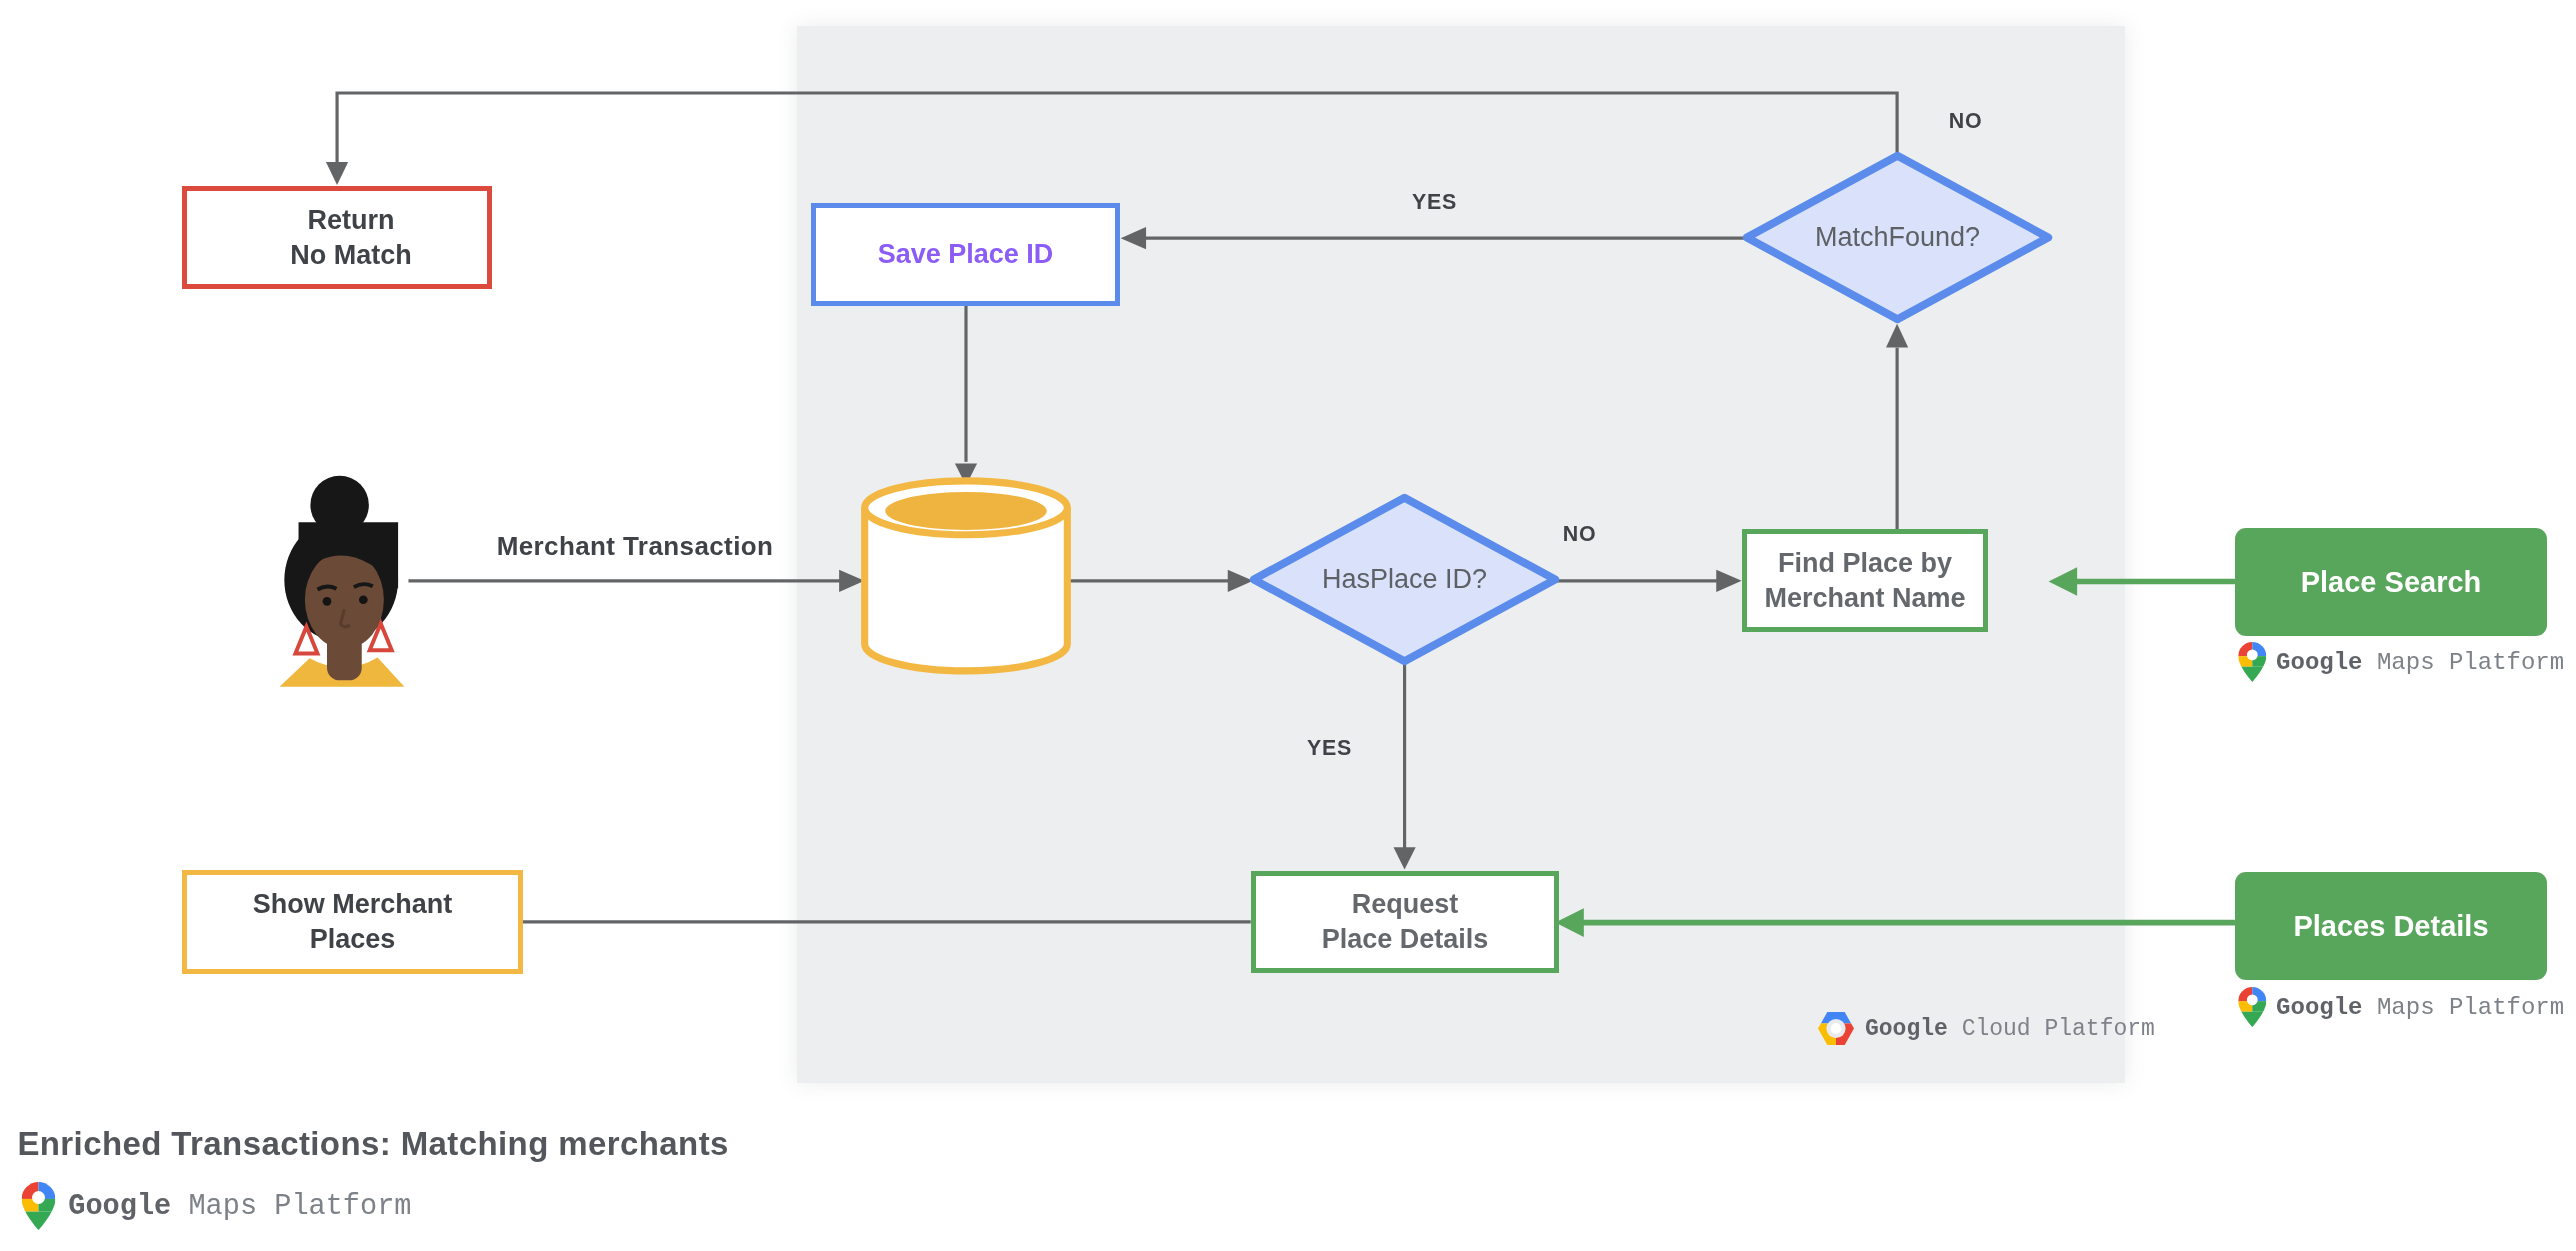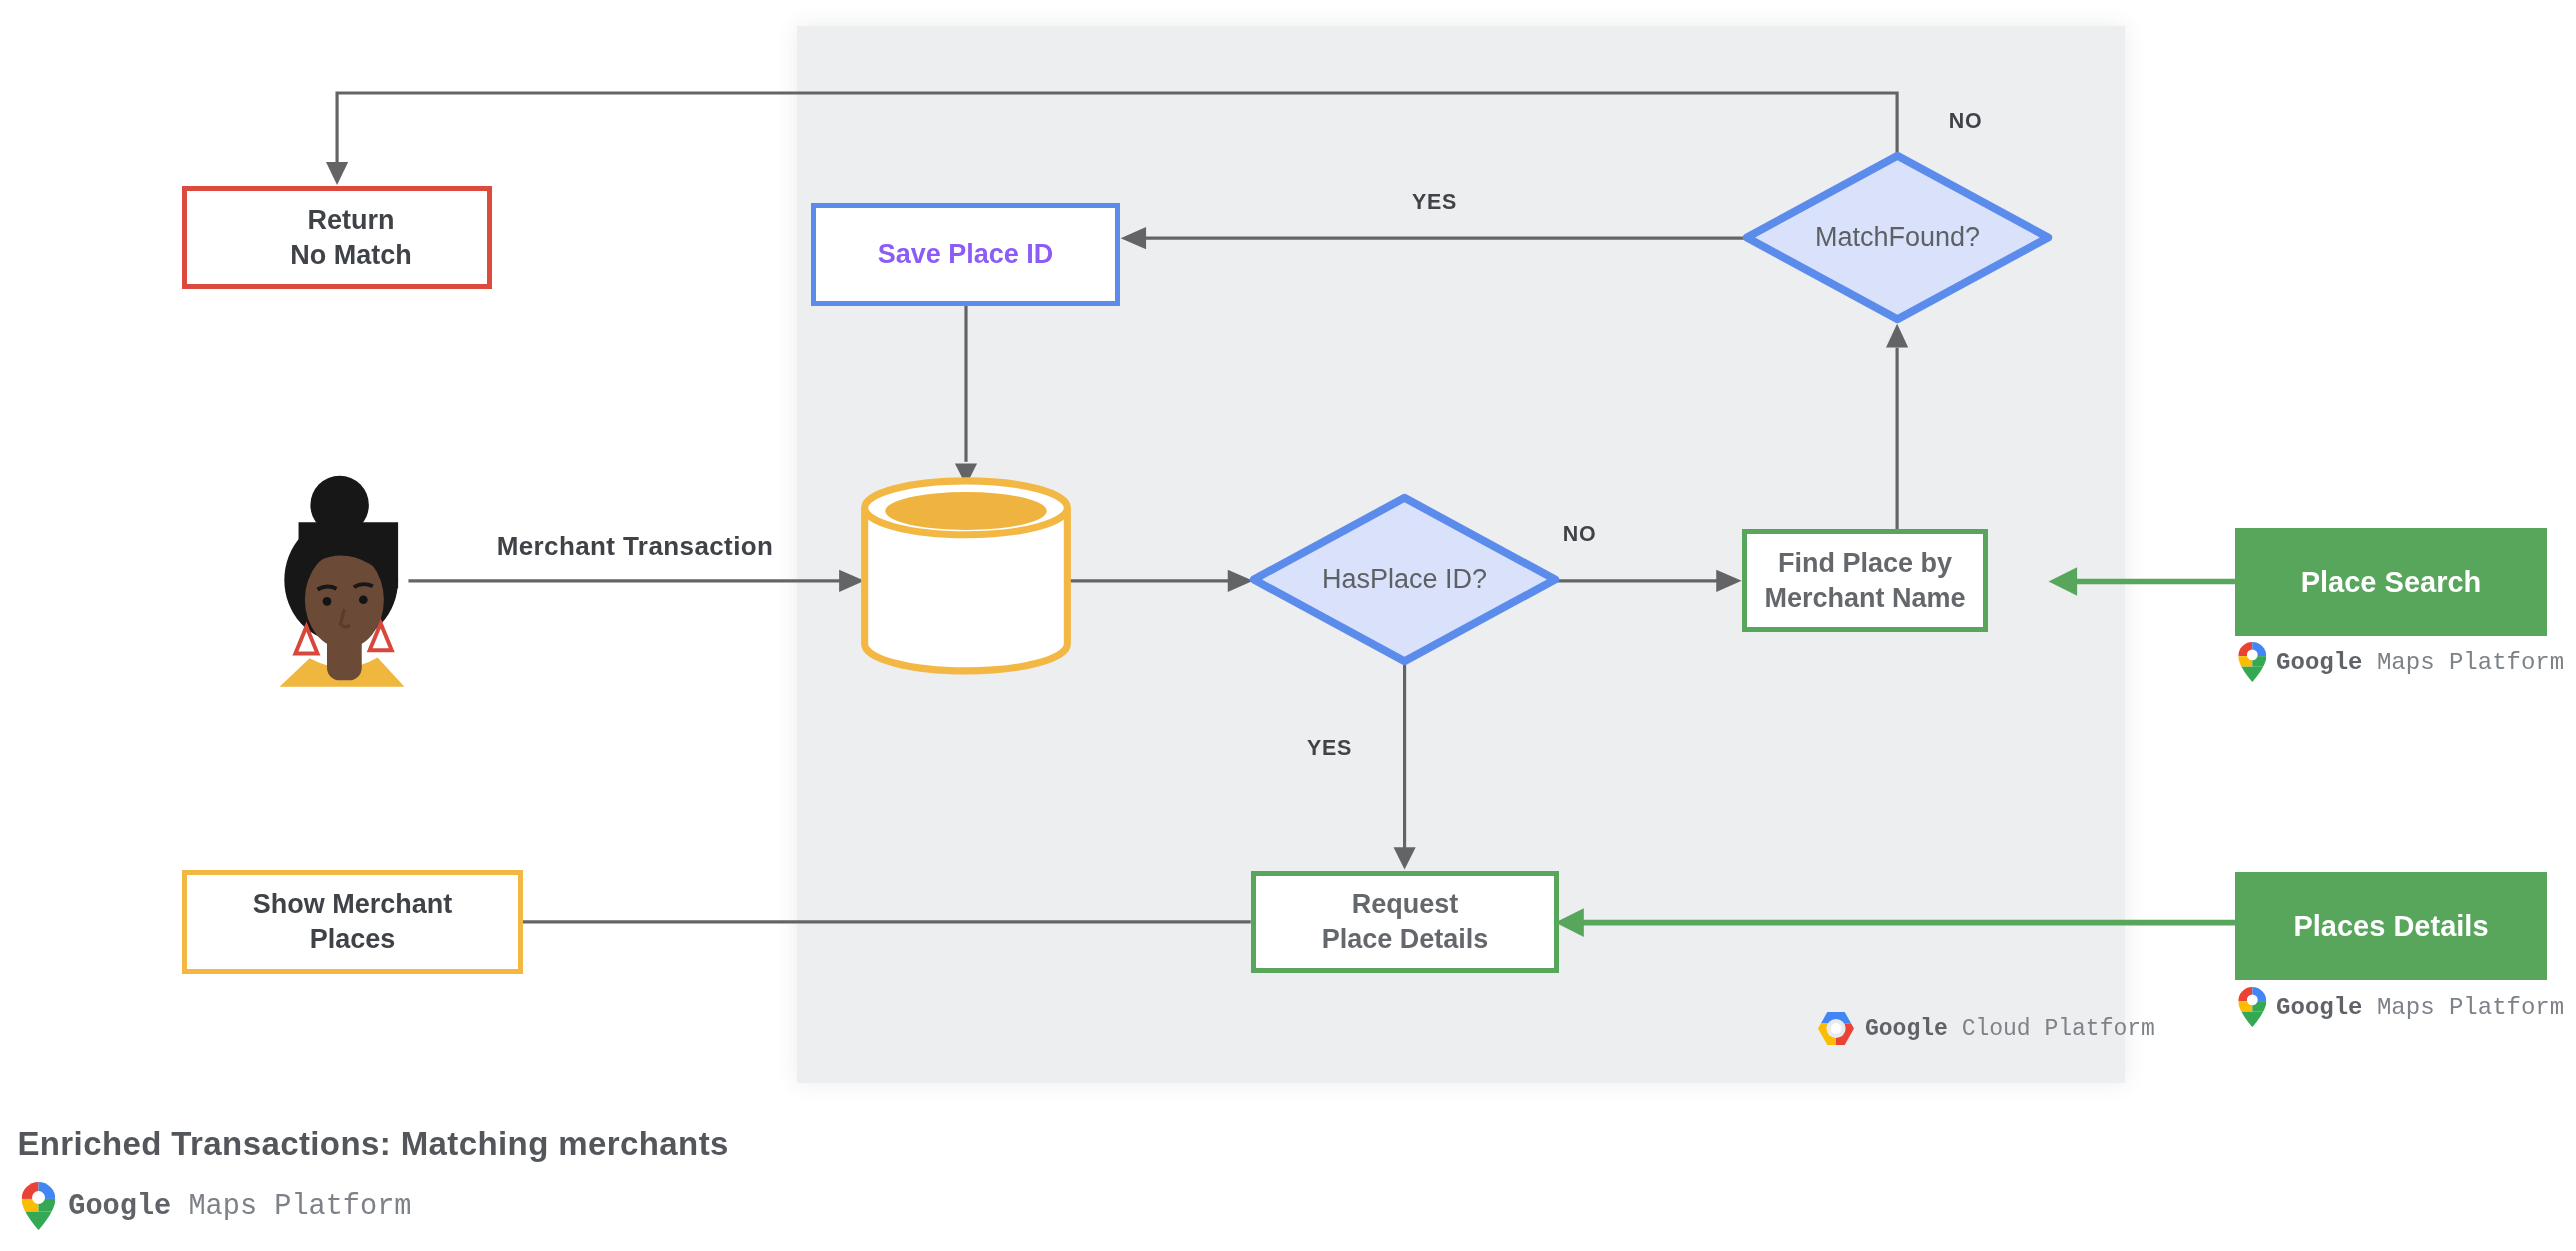--- a/index.html
+++ b/index.html
@@ -15,21 +15,21 @@
   .node{
     position:absolute;z-index:3;background:#ffffff;box-sizing:border-box;
     display:flex;flex-direction:column;align-items:center;justify-content:center;
     text-align:center;font-weight:bold;font-size:27px;line-height:35px;
   }
   .node.red{border:5.6px solid #DB4A3C;color:#3F4347;padding-left:28px;}
   .node.blue{border:5.6px solid #5B8CEC;color:#8b5cf6;margin-top:17px;}
   .node.green{border:5.6px solid #58A55C;color:#64686C;}
   .node.yellowb{border:5.6px solid #F3B843;color:#3F4347;}
   .node.fill-green{
-    background:#58A55C;border:none;color:#ffffff;font-size:29px;border-radius:0;
+    background:#58A55C;border:none;color:#ffffff;font-size:29px;border-radius:11px;
   }
   .diamond{position:absolute;z-index:3;}
   .diamond .dlabel{
     position:absolute;inset:0;display:flex;flex-direction:row;align-items:center;
     justify-content:center;text-align:center;font-weight:normal;font-size:27px;
     line-height:35px;color:#5D6165;
   }
   .cyl{position:absolute;z-index:3;}
   .cyl .clabel{
     position:absolute;left:0;top:86px;width:100%;text-align:center;

